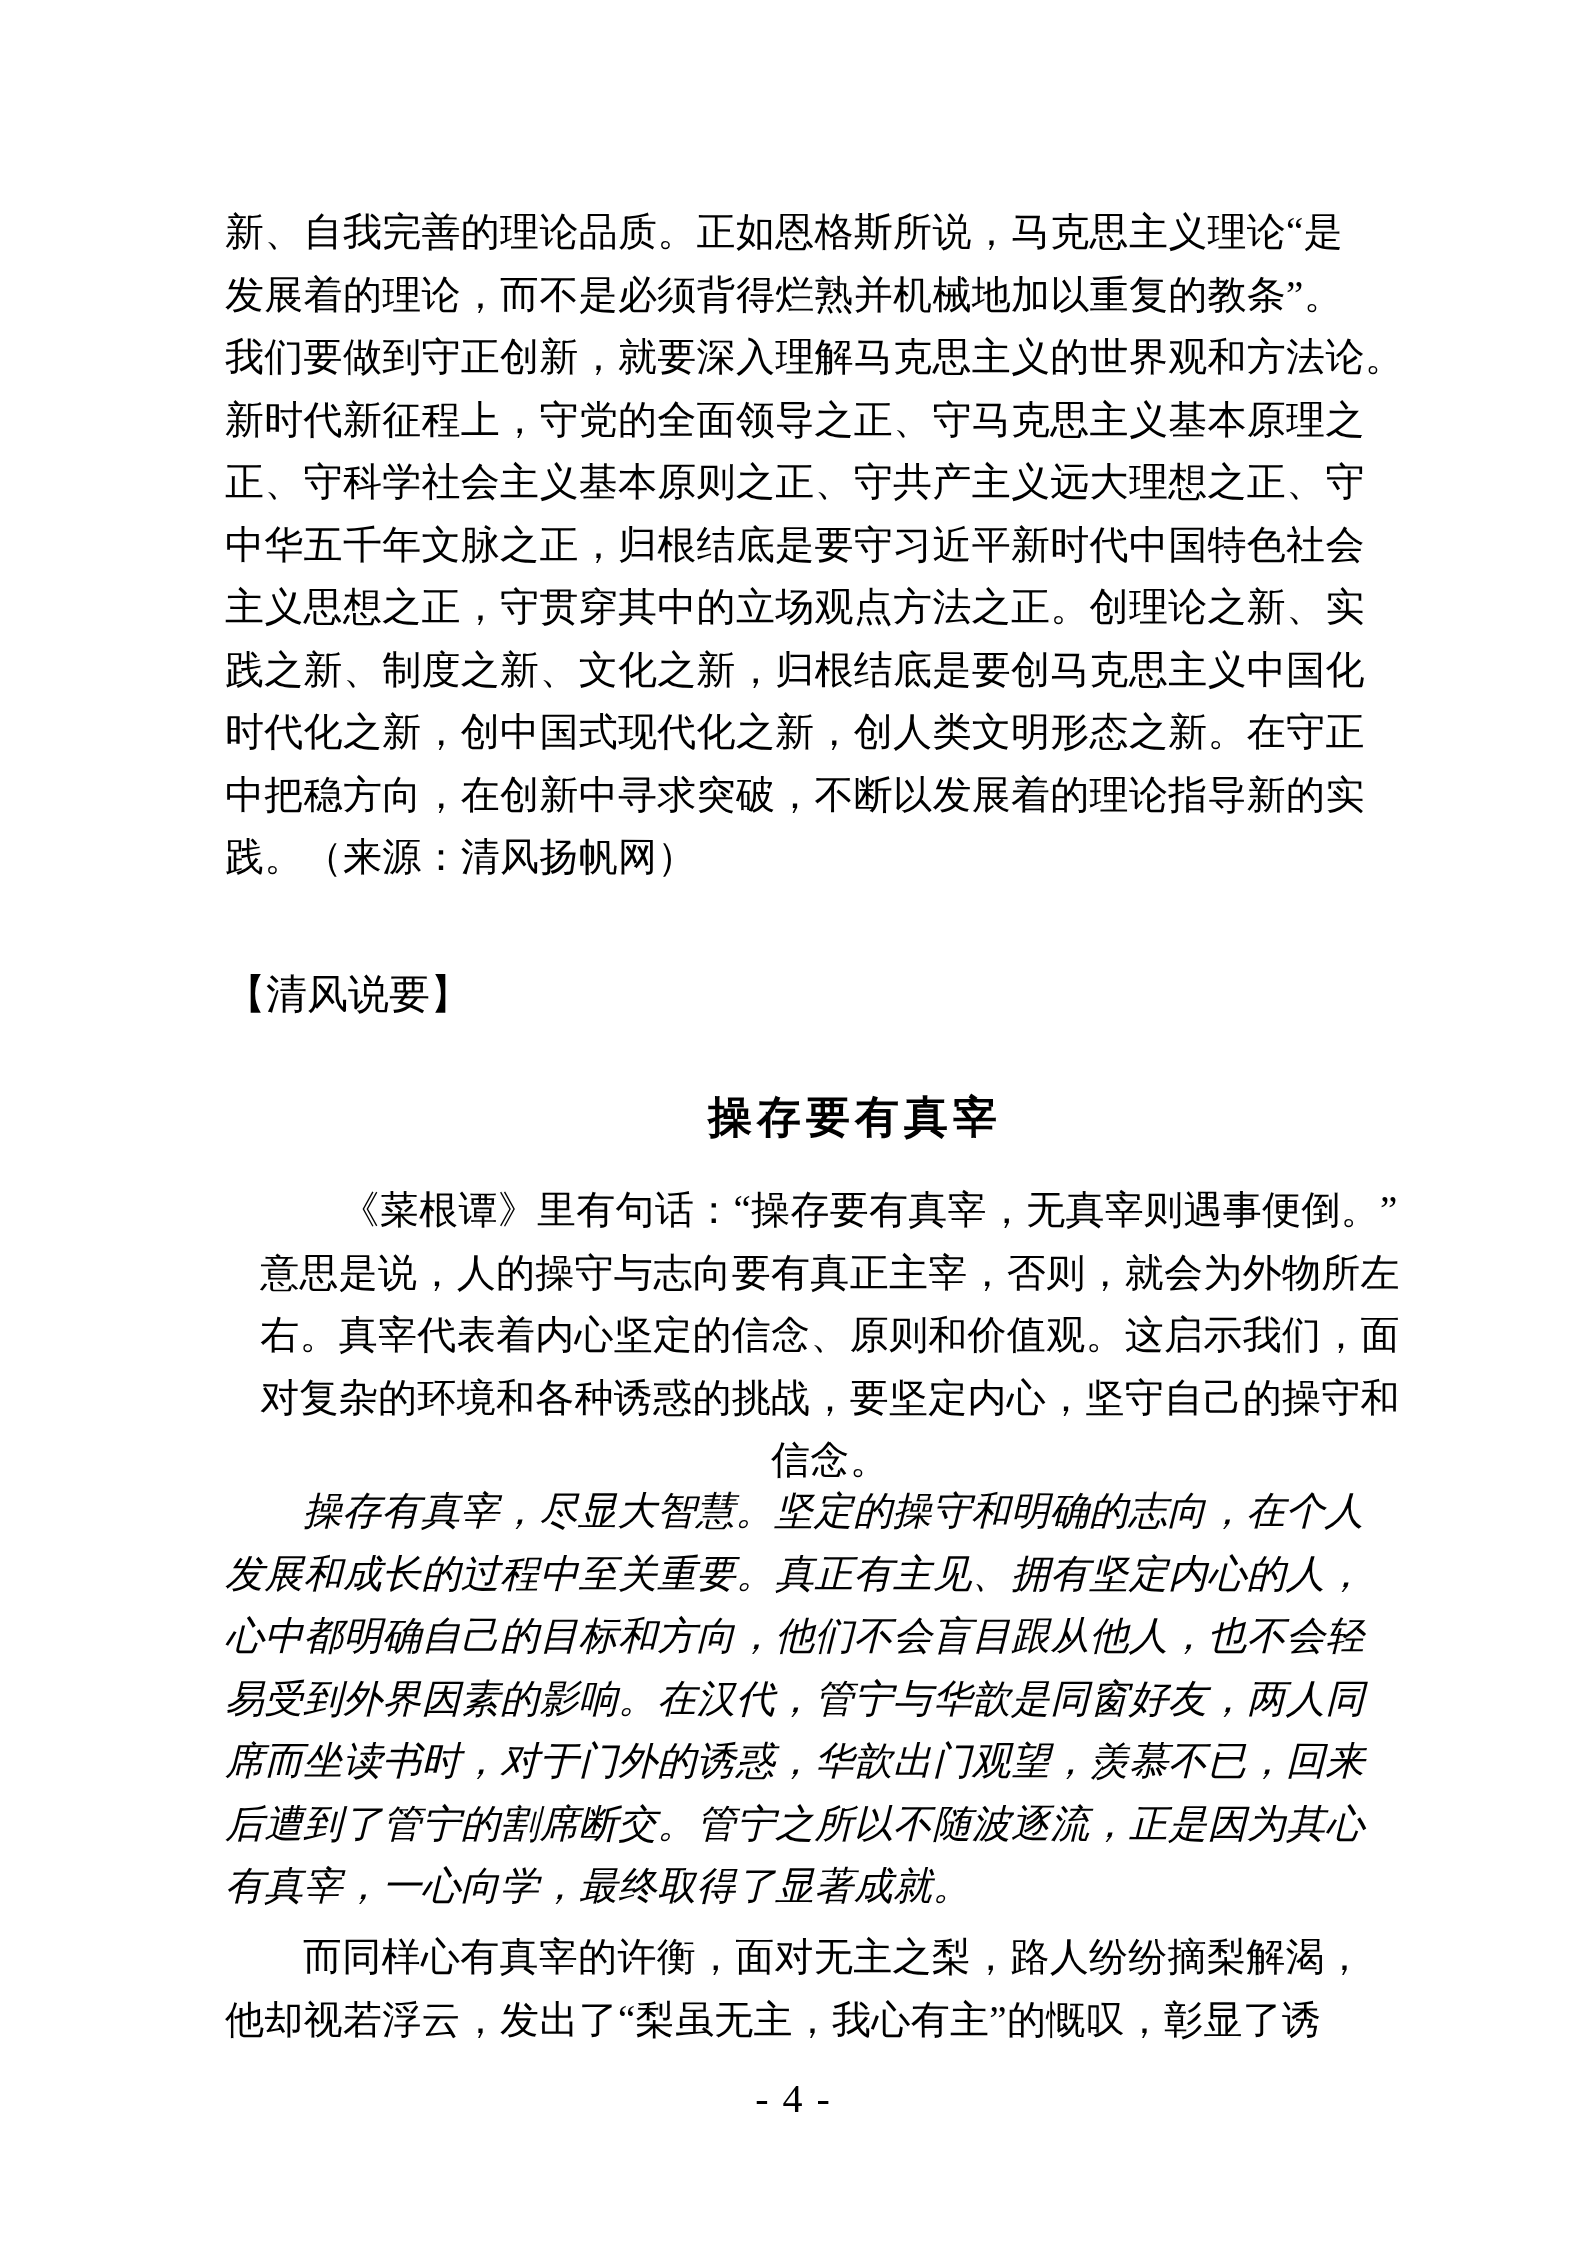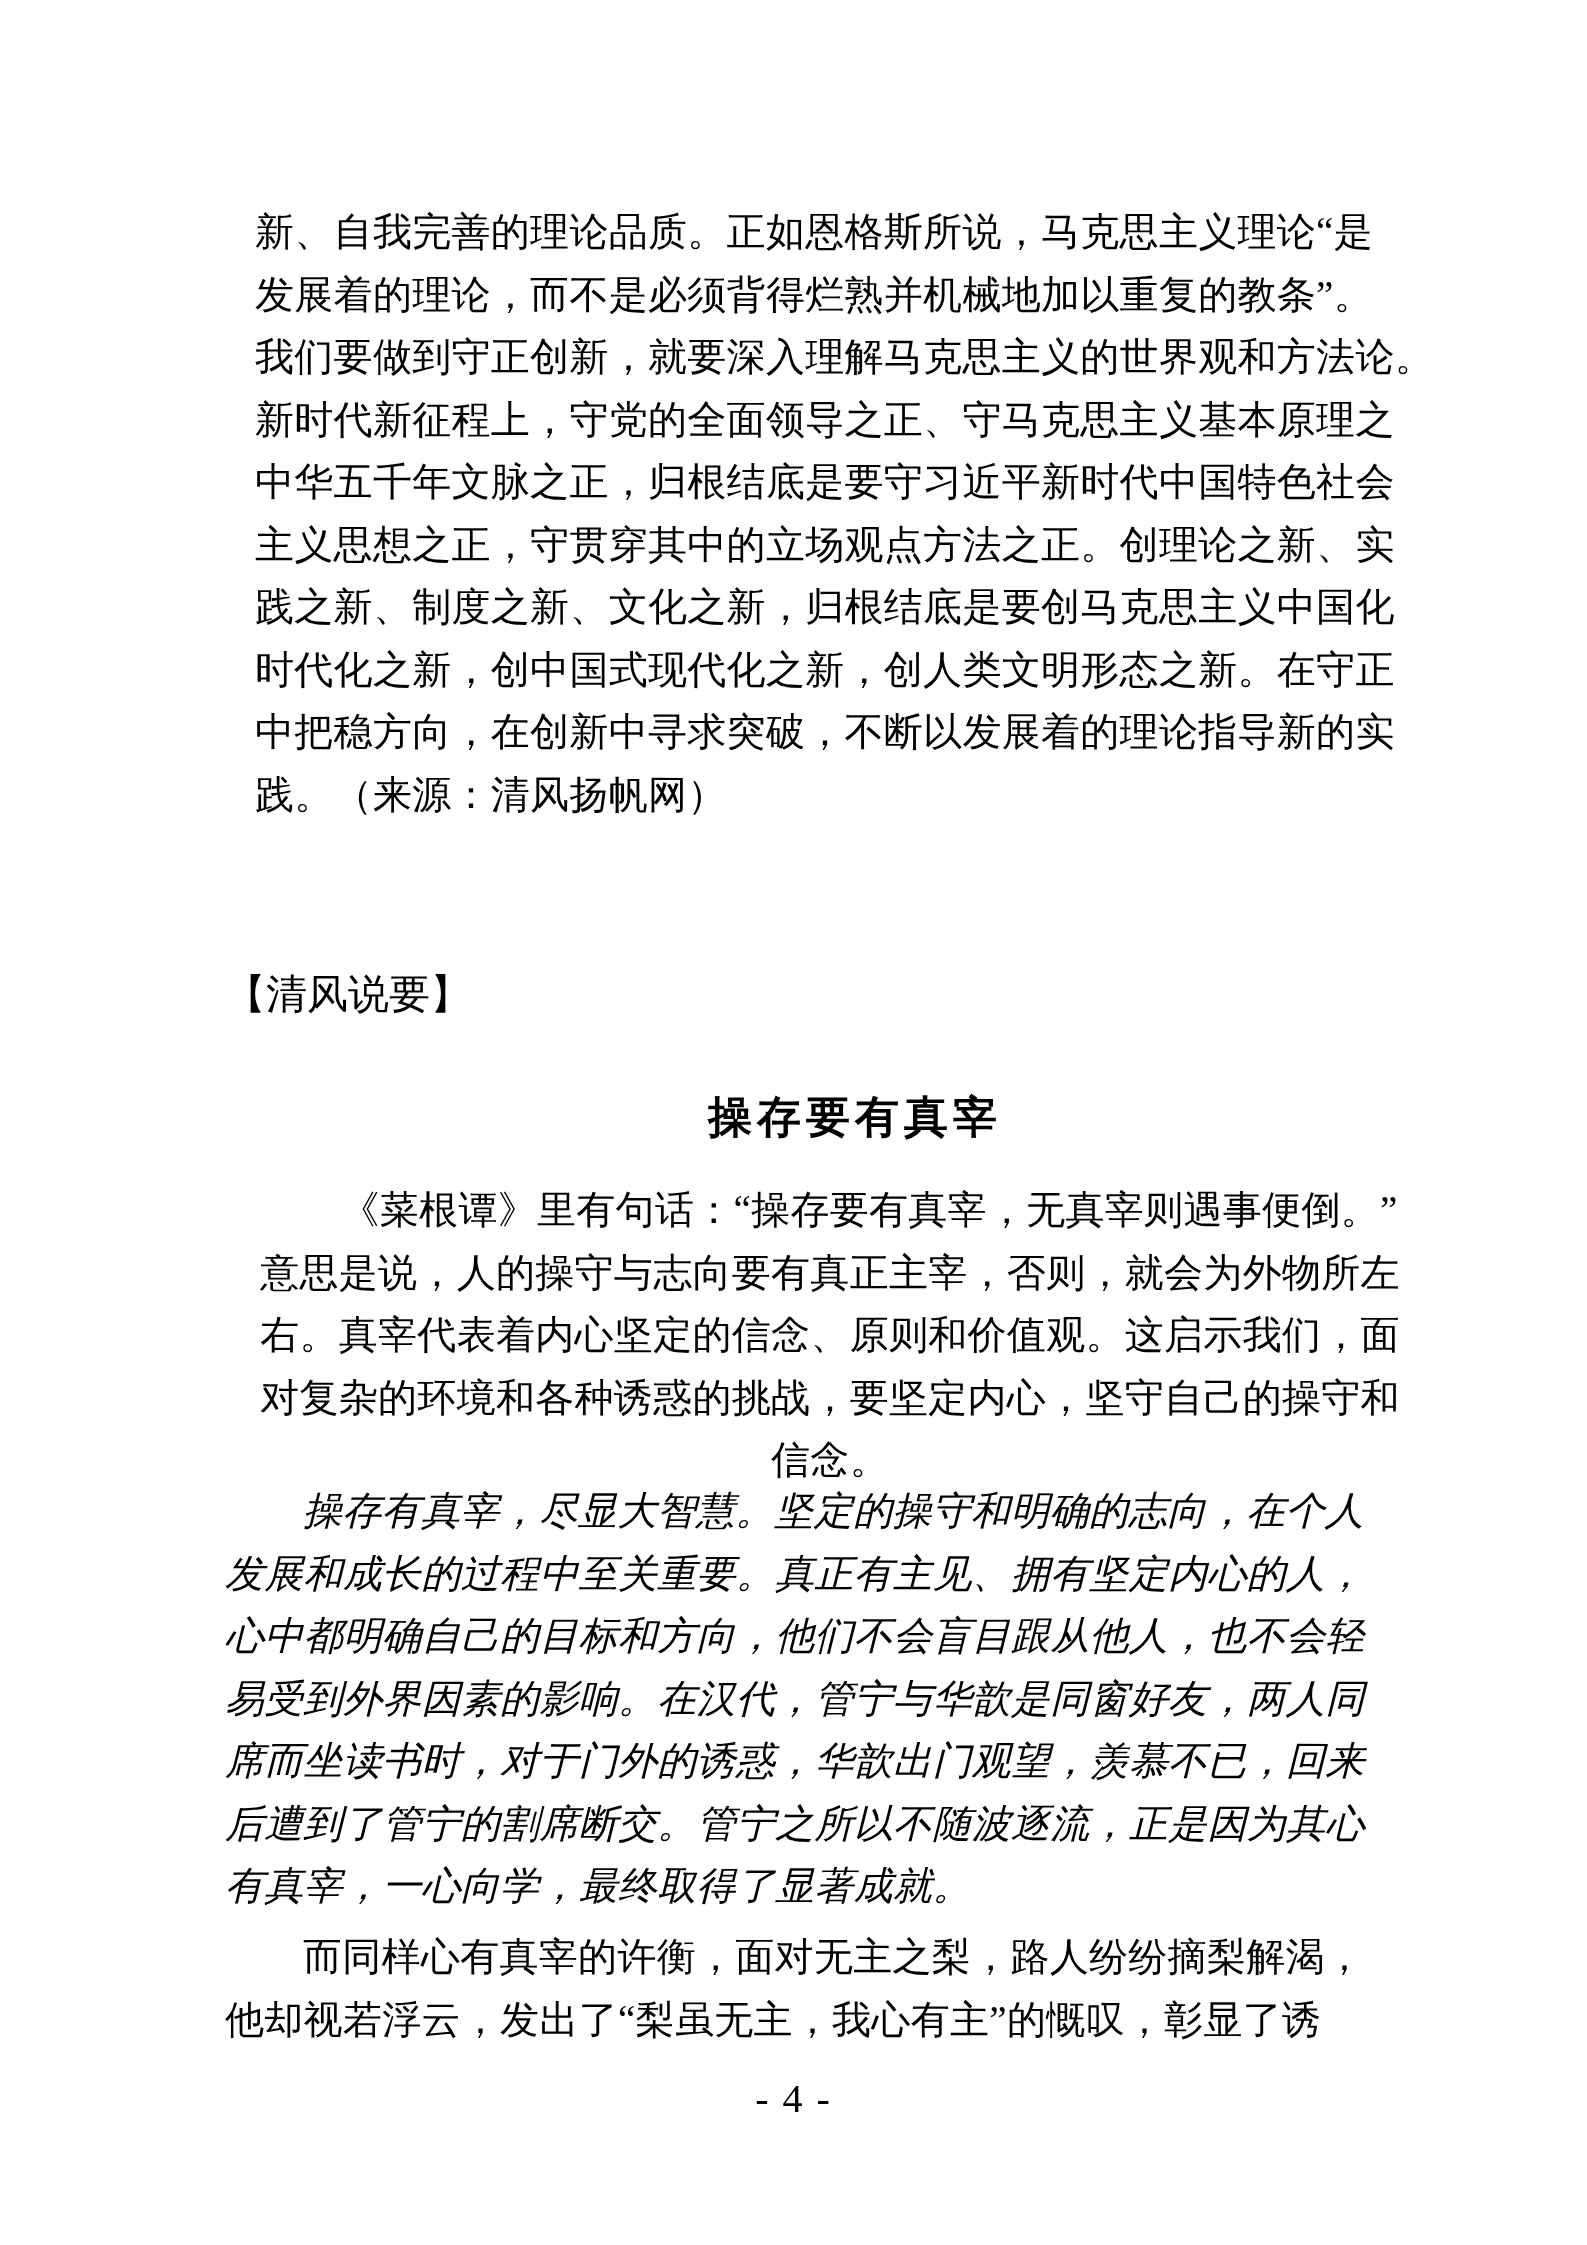--- a/index.html
+++ b/index.html
@@ -53,35 +53,36 @@
   .page-number {
     position: absolute;
     left: 0;
     top: 2075px;
     width: 1587px;
     text-align: center;
     font-size: 40px;
     line-height: 48px;
     letter-spacing: 2px;
   }
-  #blockA { top: 201px; margin-left: 30px; }
+  #blockA { top: 201px; }
   #para1  { top: 1179px; text-align: center; }
   #para2  { top: 1480px; font-style: italic; }
   #para3  { top: 1926px; }
 </style>
 </head>
 <body>
 
 <div class="page">
 
   <div id="blockA" class="textblock">
     <div class="line">新、自我完善的理论品质。正如恩格斯所说，马克思主义理论“是</div>
     <div class="line">发展着的理论，而不是必须背得烂熟并机械地加以重复的教条”。</div>
     <div class="line">我们要做到守正创新，就要深入理解马克思主义的世界观和方法论。</div>
     <div class="line">新时代新征程上，守党的全面领导之正、守马克思主义基本原理之</div>
+    <div class="line">正、守科学社会主义基本原则之正、守共产主义远大理想之正、守</div>
     <div class="line">中华五千年文脉之正，归根结底是要守习近平新时代中国特色社会</div>
     <div class="line">主义思想之正，守贯穿其中的立场观点方法之正。创理论之新、实</div>
     <div class="line">践之新、制度之新、文化之新，归根结底是要创马克思主义中国化</div>
     <div class="line">时代化之新，创中国式现代化之新，创人类文明形态之新。在守正</div>
     <div class="line">中把稳方向，在创新中寻求突破，不断以发展着的理论指导新的实</div>
     <div class="line">践。（来源：清风扬帆网）</div>
   </div>
 
   <div class="section-heading">【清风说要】</div>
 

